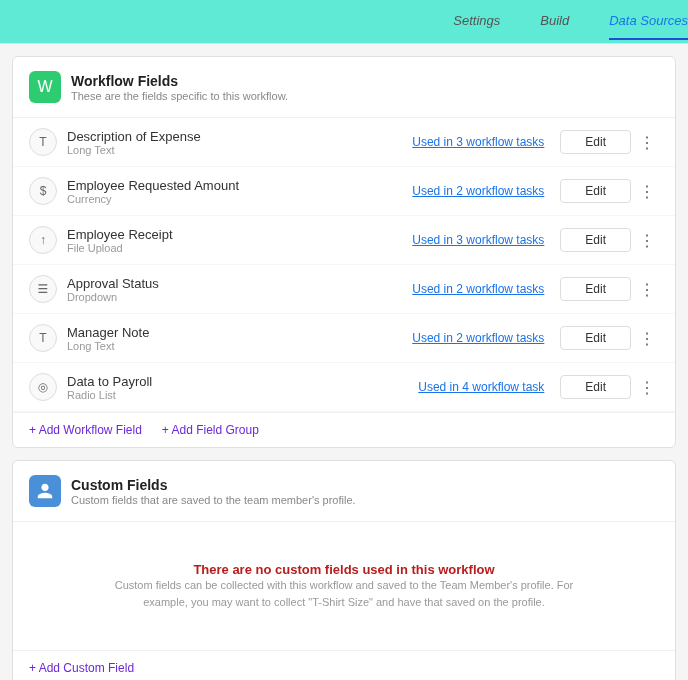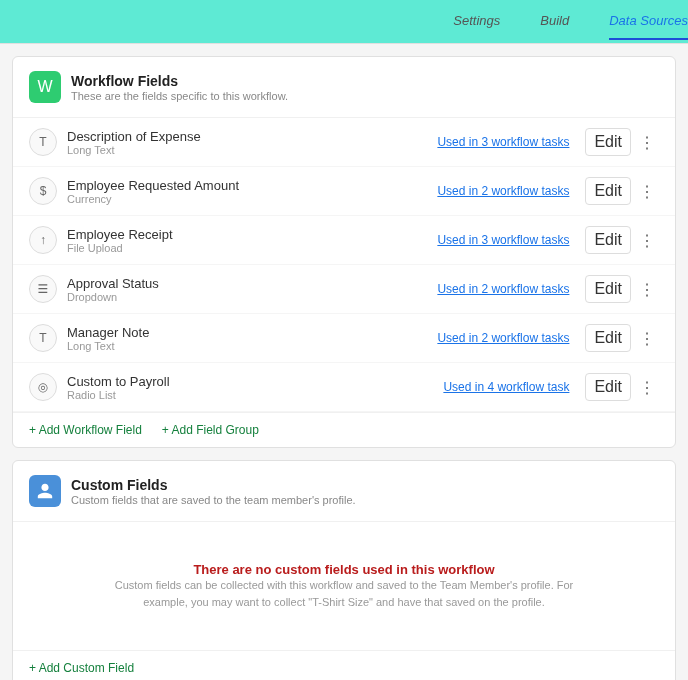--- a/index.html
+++ b/index.html
@@ -134,22 +134,22 @@
       white-space: nowrap;
     }
 
     .field-actions {
       display: flex;
       align-items: center;
       gap: 4px;
     }
 
     .btn-edit {
-      padding: 4px 8px;
-      font-size: 16px;
+      padding: 4px 24px;
+      font-size: 12px;
       border: 1px solid #ddd;
       border-radius: 4px;
       background: #fff;
       color: #333;
       cursor: pointer;
     }
 
     .btn-more {
       width: 24px;
       height: 24px;
@@ -166,21 +166,21 @@
 
     
     .card-footer {
       padding: 10px 16px;
       display: flex;
       gap: 20px;
       border-top: 1px solid #f0f0f0;
     }
     .add-link {
       font-size: 12px;
-      color: #15803d;
+      color: #6d28d9;
       cursor: pointer;
       display: flex;
       align-items: center;
       gap: 2px;
     }
 
     
     .empty-state {
       padding: 40px 20px;
       text-align: center;
@@ -286,21 +286,21 @@
       <span class="field-usage">Used in 2 workflow tasks</span>
       <div class="field-actions">
         <button class="btn-edit">Edit</button>
         <button class="btn-more">⋮</button>
       </div>
     </div>
 
     <div class="field-row">
       <div class="field-icon">◎</div>
       <div class="field-info">
-        <div class="field-name">Custom to Payroll</div>
+        <div class="field-name">Data to Payroll</div>
         <div class="field-type">Radio List</div>
       </div>
       <span class="field-usage">Used in 4 workflow task</span>
       <div class="field-actions">
         <button class="btn-edit">Edit</button>
         <button class="btn-more">⋮</button>
       </div>
     </div>
 
     <div class="card-footer">

